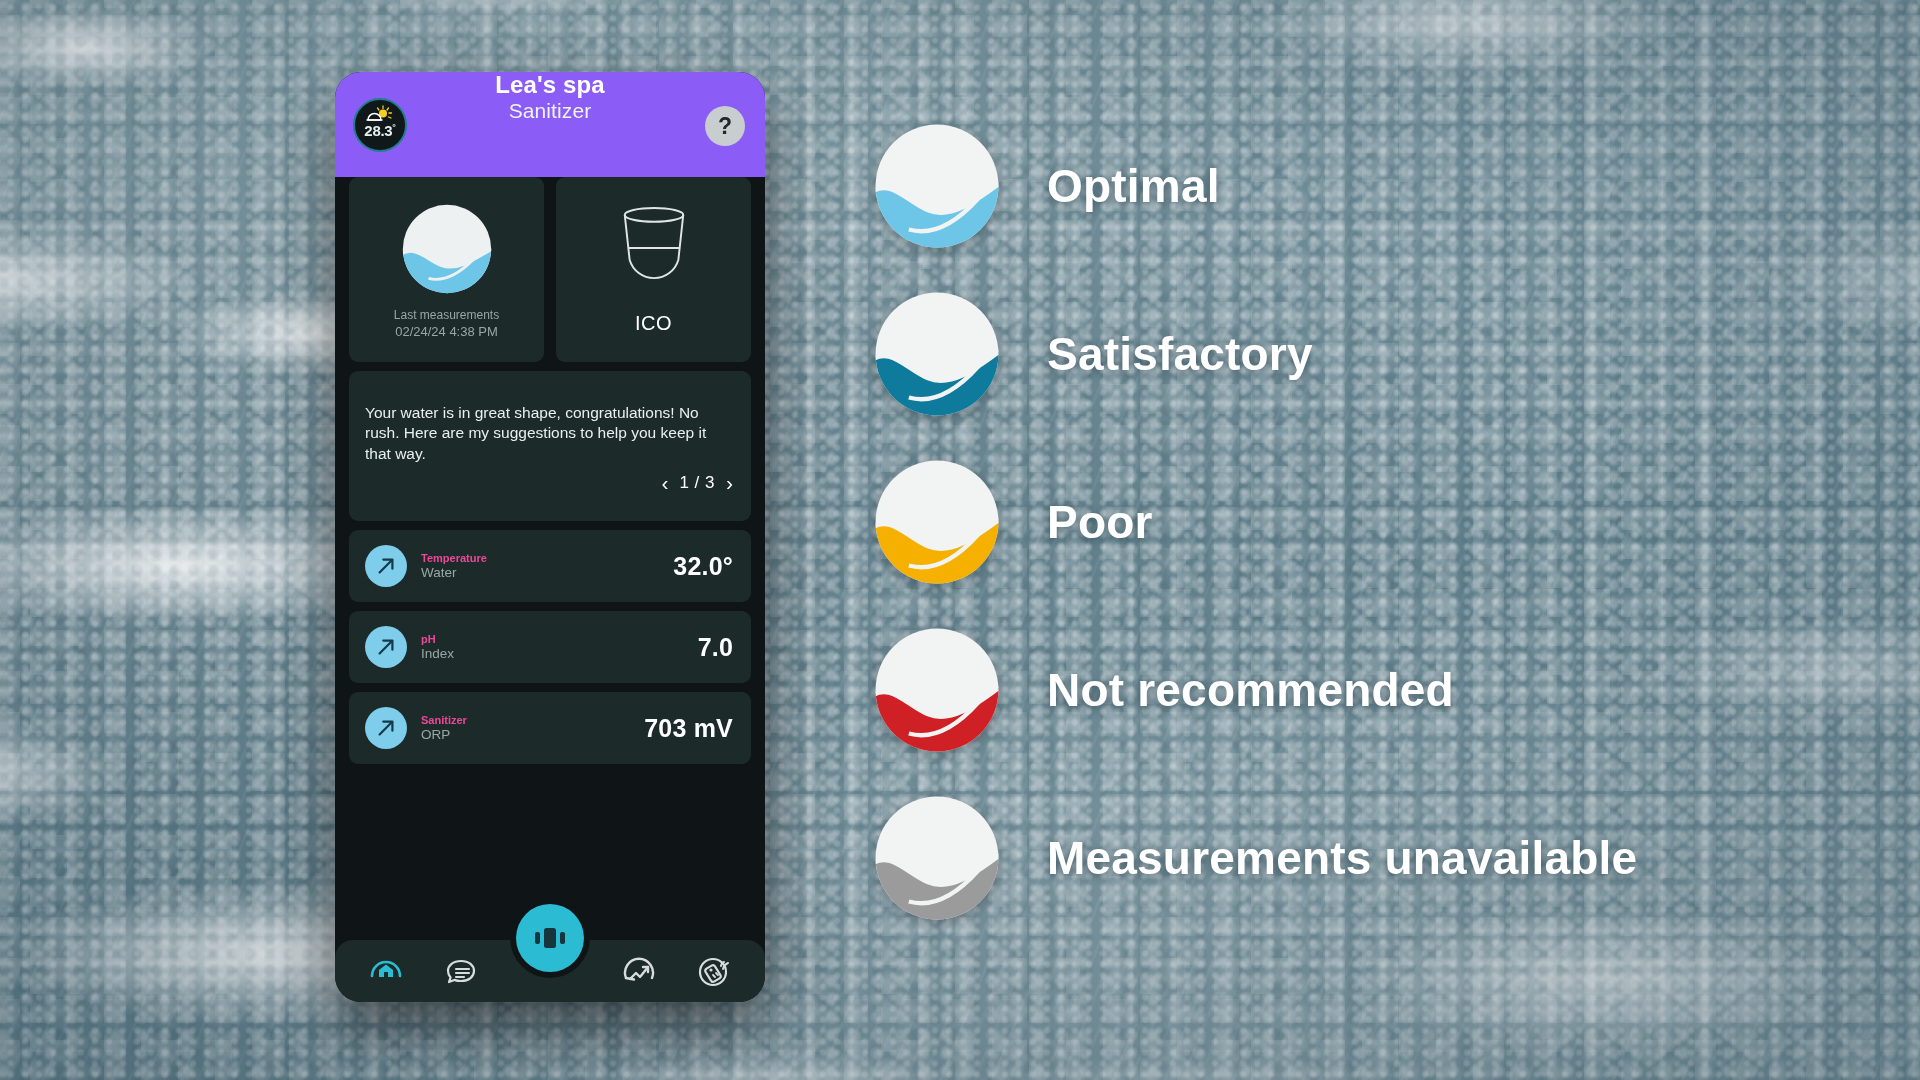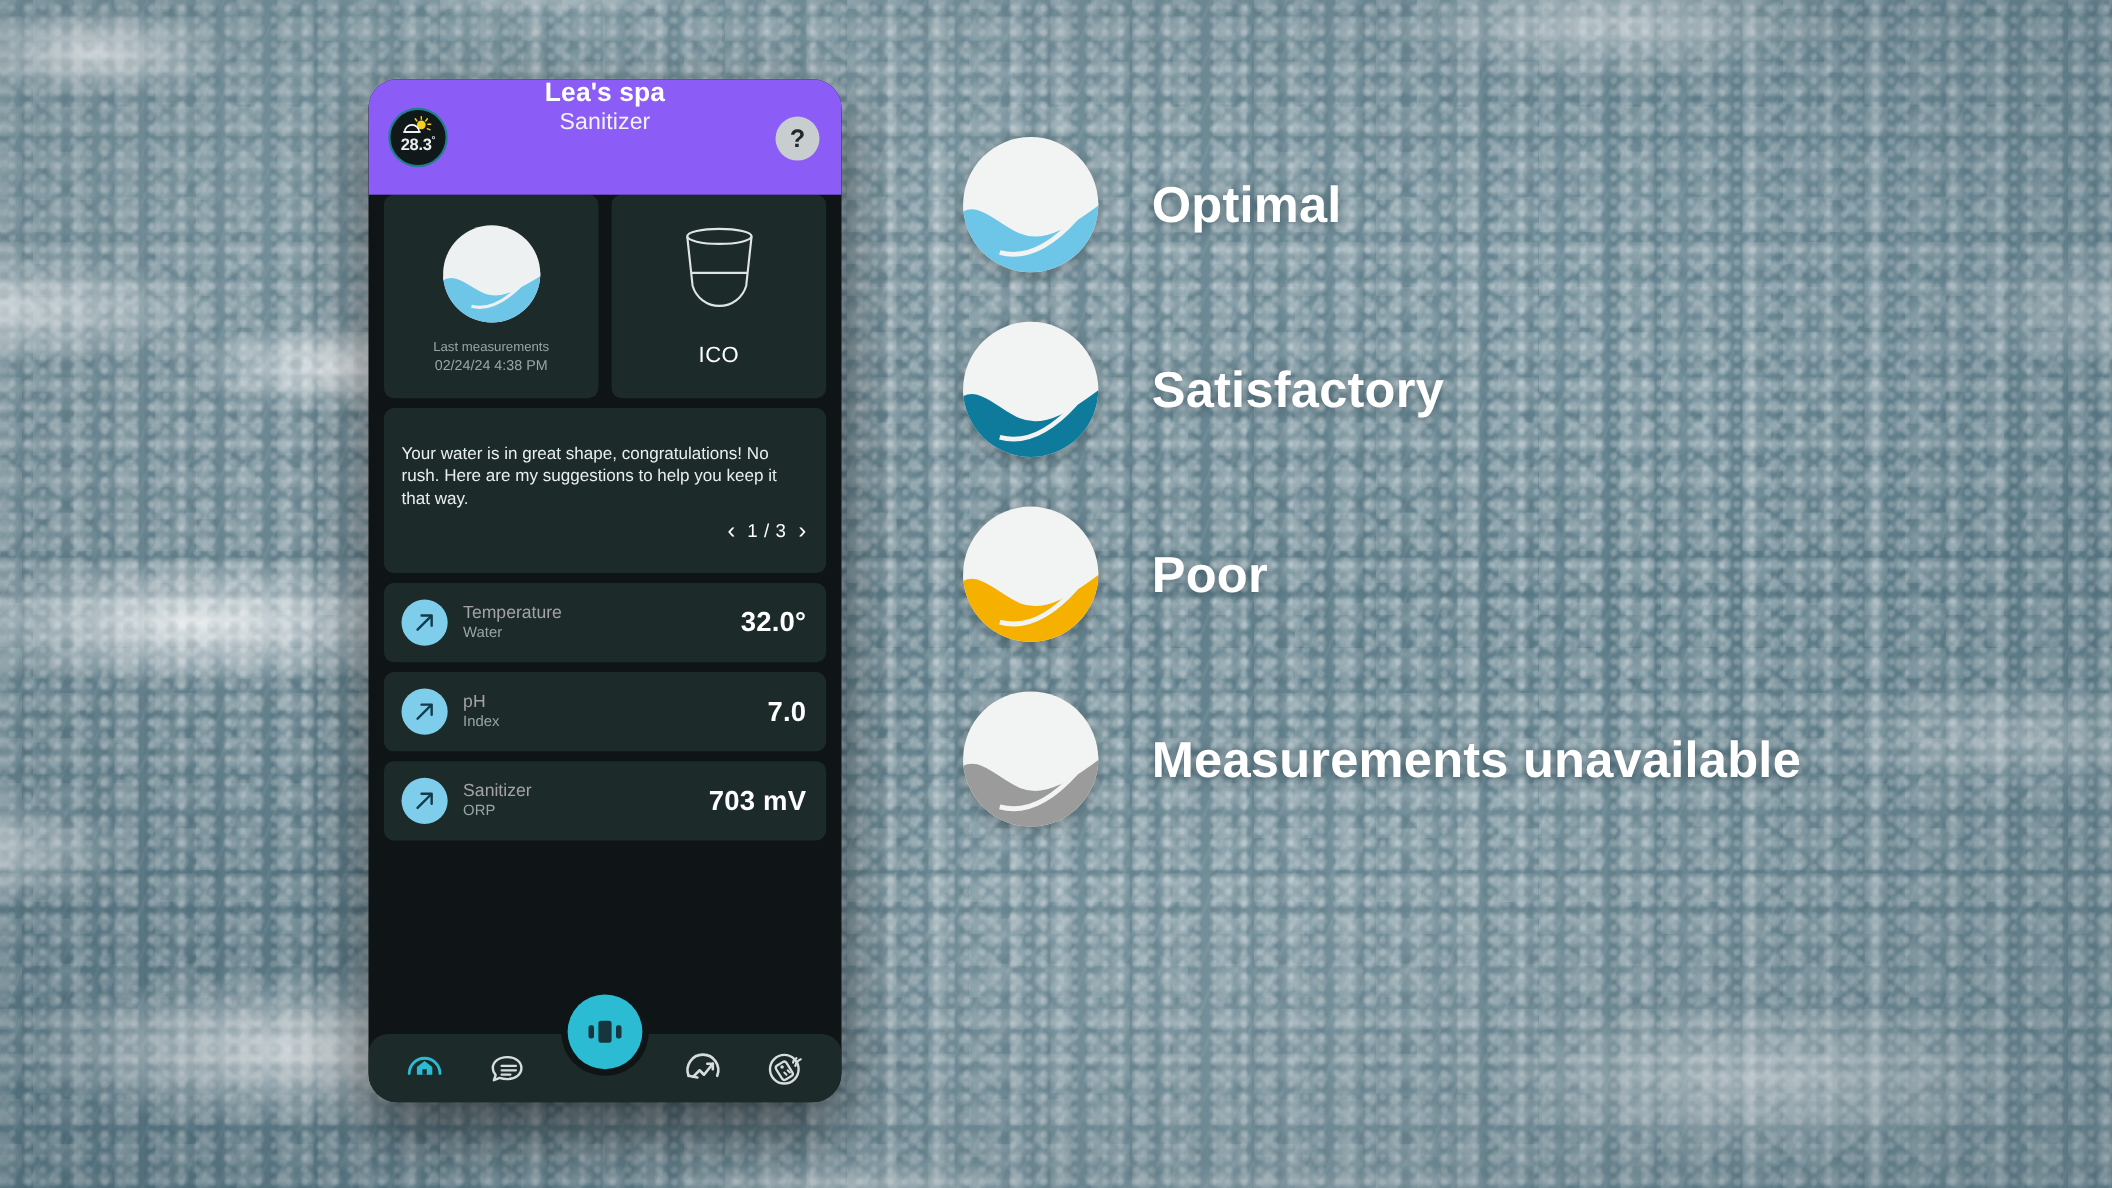--- a/index.html
+++ b/index.html
@@ -155,21 +155,21 @@
     background:#1d2a2a; border-radius:9px;
     height:72px; display:flex; align-items:center;
     padding:0 18px 0 16px; gap:14px; cursor:pointer;
   }
   .metric-ic{
     width:42px; height:42px; flex:0 0 42px; border-radius:50%;
     background:#7ecdea; display:flex; align-items:center; justify-content:center;
   }
   .metric-ic svg{ width:22px; height:22px; }
   .metric-labels{ flex:1 1 auto; line-height:1.18; }
-  .metric-name{ font-size:16px; font-weight:400; color:#a3a3a3; }
+  .metric-name{ font-size:11px; font-weight:700; color:#ec4899; }
   .metric-sub { font-size:13.5px; font-weight:400; color:#9aa6a6; }
   .metric-val { font-size:25px; font-weight:700; color:#ffffff; letter-spacing:.2px; white-space:nowrap; }
 
   
   .nav-wrap{ position:relative; flex:0 0 82px; margin-top:auto; }
   .nav-bar{
     position:absolute; left:0; right:0; bottom:0; height:62px;
     background:#1d2a2a; border-radius:18px 18px 0 0;
     display:flex; align-items:center; justify-content:space-between;
     padding:0 28px;
@@ -433,20 +433,34 @@
         </clipPath>
       <g clip-path="url(#cpC)">
         <path d="M-4 57 C 12 42, 26 62, 43 69 C 60 76, 78 64, 104 44 L104 104 L-4 104 Z" fill="#f5b000"></path>
         <path d="M-4 57 C 12 42, 26 62, 43 69 C 60 76, 78 64, 104 44" fill="none" stroke="#f2f4f4" stroke-width="3.4"></path>
         <path d="M28 84 C 46 89, 64 80, 82 60" fill="none" stroke="#f2f4f4" stroke-width="3.4"></path>
       </g>
     </svg>
     <div class="legend-label">Poor</div>
   </div>
 
+  <div class="legend-row">
+    <svg class="legend-circle" viewBox="0 0 100 100">
+      <circle cx="50" cy="50" r="48" fill="#f2f4f4"></circle>
+      <clipPath id="cpD">
+          <circle cx="50" cy="50" r="48"></circle>
+        </clipPath>
+      <g clip-path="url(#cpD)">
+        <path d="M-4 57 C 12 42, 26 62, 43 69 C 60 76, 78 64, 104 44 L104 104 L-4 104 Z" fill="#cf2026"></path>
+        <path d="M-4 57 C 12 42, 26 62, 43 69 C 60 76, 78 64, 104 44" fill="none" stroke="#f2f4f4" stroke-width="3.4"></path>
+        <path d="M28 84 C 46 89, 64 80, 82 60" fill="none" stroke="#f2f4f4" stroke-width="3.4"></path>
+      </g>
+    </svg>
+    <div class="legend-label">Not recommended</div>
+  </div>
 
   <div class="legend-row">
     <svg class="legend-circle" viewBox="0 0 100 100">
       <circle cx="50" cy="50" r="48" fill="#f2f4f4"></circle>
       <clipPath id="cpE">
           <circle cx="50" cy="50" r="48"></circle>
         </clipPath>
       <g clip-path="url(#cpE)">
         <path d="M-4 57 C 12 42, 26 62, 43 69 C 60 76, 78 64, 104 44 L104 104 L-4 104 Z" fill="#9b9b9b"></path>
         <path d="M-4 57 C 12 42, 26 62, 43 69 C 60 76, 78 64, 104 44" fill="none" stroke="#f2f4f4" stroke-width="3.4"></path>

